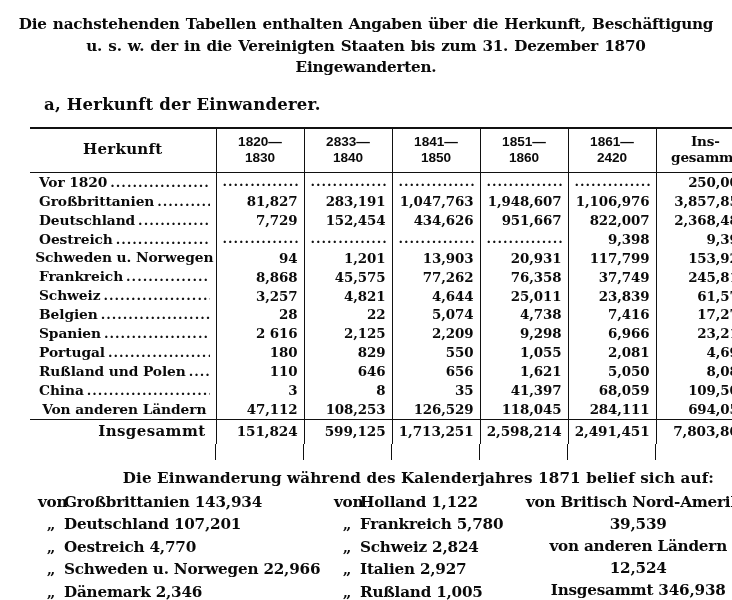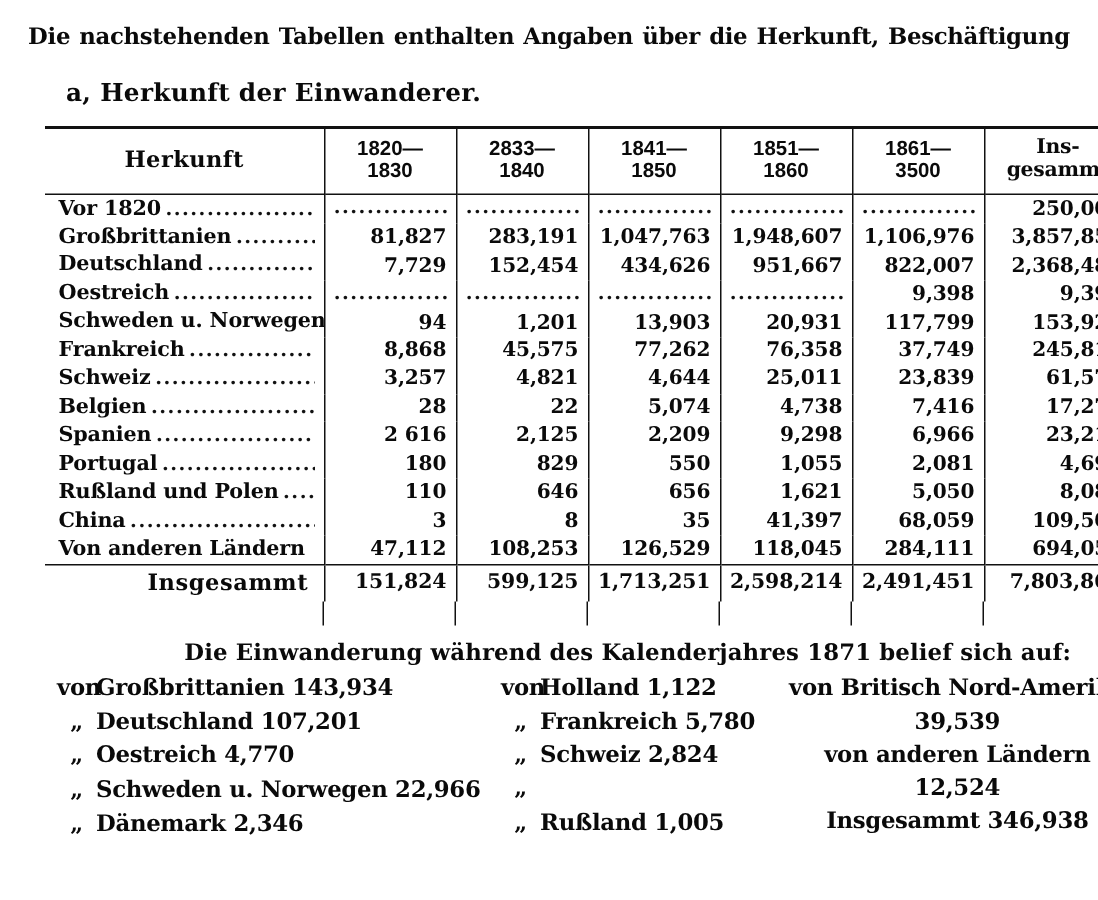--- a/index.html
+++ b/index.html
@@ -116,20 +116,21 @@
     font-size: 13.8px;
     padding-left: 9px;
     letter-spacing: -0.1px;
   }
 
   
   .leader {
     display: flex;
     align-items: baseline;
     width: 100%;
+    justify-content: center;
   }
   .leader > .txt { flex: 0 0 auto; }
   .leader > .dots {
     flex: 1 1 auto;
     overflow: hidden;
     white-space: nowrap;
     margin-left: 3px;
     font-weight: bold;
     letter-spacing: 1.0px;
     font-size: 13px;
@@ -221,20 +222,21 @@
 
   .dit { font-weight: bold; font-size: 15px; }
 </style>
 </head>
 <body>
 
 <div class="page">
 
   <div class="intro fraktur">
     <span class="l1">Die nachstehenden Tabellen enthalten Angaben über die Herkunft, Beschäftigung</span>
+    <span class="l2">u. s. w. der in die Vereinigten Staaten bis zum 31. Dezember 1870 Eingewanderten.</span>
   </div>
 
   <div class="section-head fraktur">a, Herkunft der Einwanderer.</div>
 
   <div class="table-wrap">
     <table class="data rule-top">
       <colgroup>
         <col class="c-label">
         <col class="c-dec">
           <col class="c-dec">
@@ -257,21 +259,21 @@
           <th class="roman">
             <span>1841—</span><br>
             <span>1850</span>
           </th>
           <th class="roman">
             <span>1851—</span><br>
             <span>1860</span>
           </th>
           <th class="roman">
             <span>1861—</span><br>
-            <span>3500</span>
+            <span>2420</span>
           </th>
           <th class="last fraktur">
             <span>Ins-</span><br>
             <span>gesammt</span>
           </th>
         </tr>
       </thead>
       <tbody>
           <tr>
             <td class="lbl">
@@ -525,20 +527,21 @@
           <div class="bline">
             <span class="pre dit">„</span>
             <span class="body">Frankreich 5,780</span>
           </div>
           <div class="bline">
             <span class="pre dit">„</span>
             <span class="body">Schweiz 2,824</span>
           </div>
           <div class="bline">
             <span class="pre dit">„</span>
+            <span class="body">Italien 2,927</span>
           </div>
           <div class="bline">
             <span class="pre dit">„</span>
             <span class="body">Rußland 1,005</span>
           </div>
         </div>
       <div class="col col3">
           <div class="bline">
             <span class="body">von Britisch Nord-Amerika</span>
           </div>

